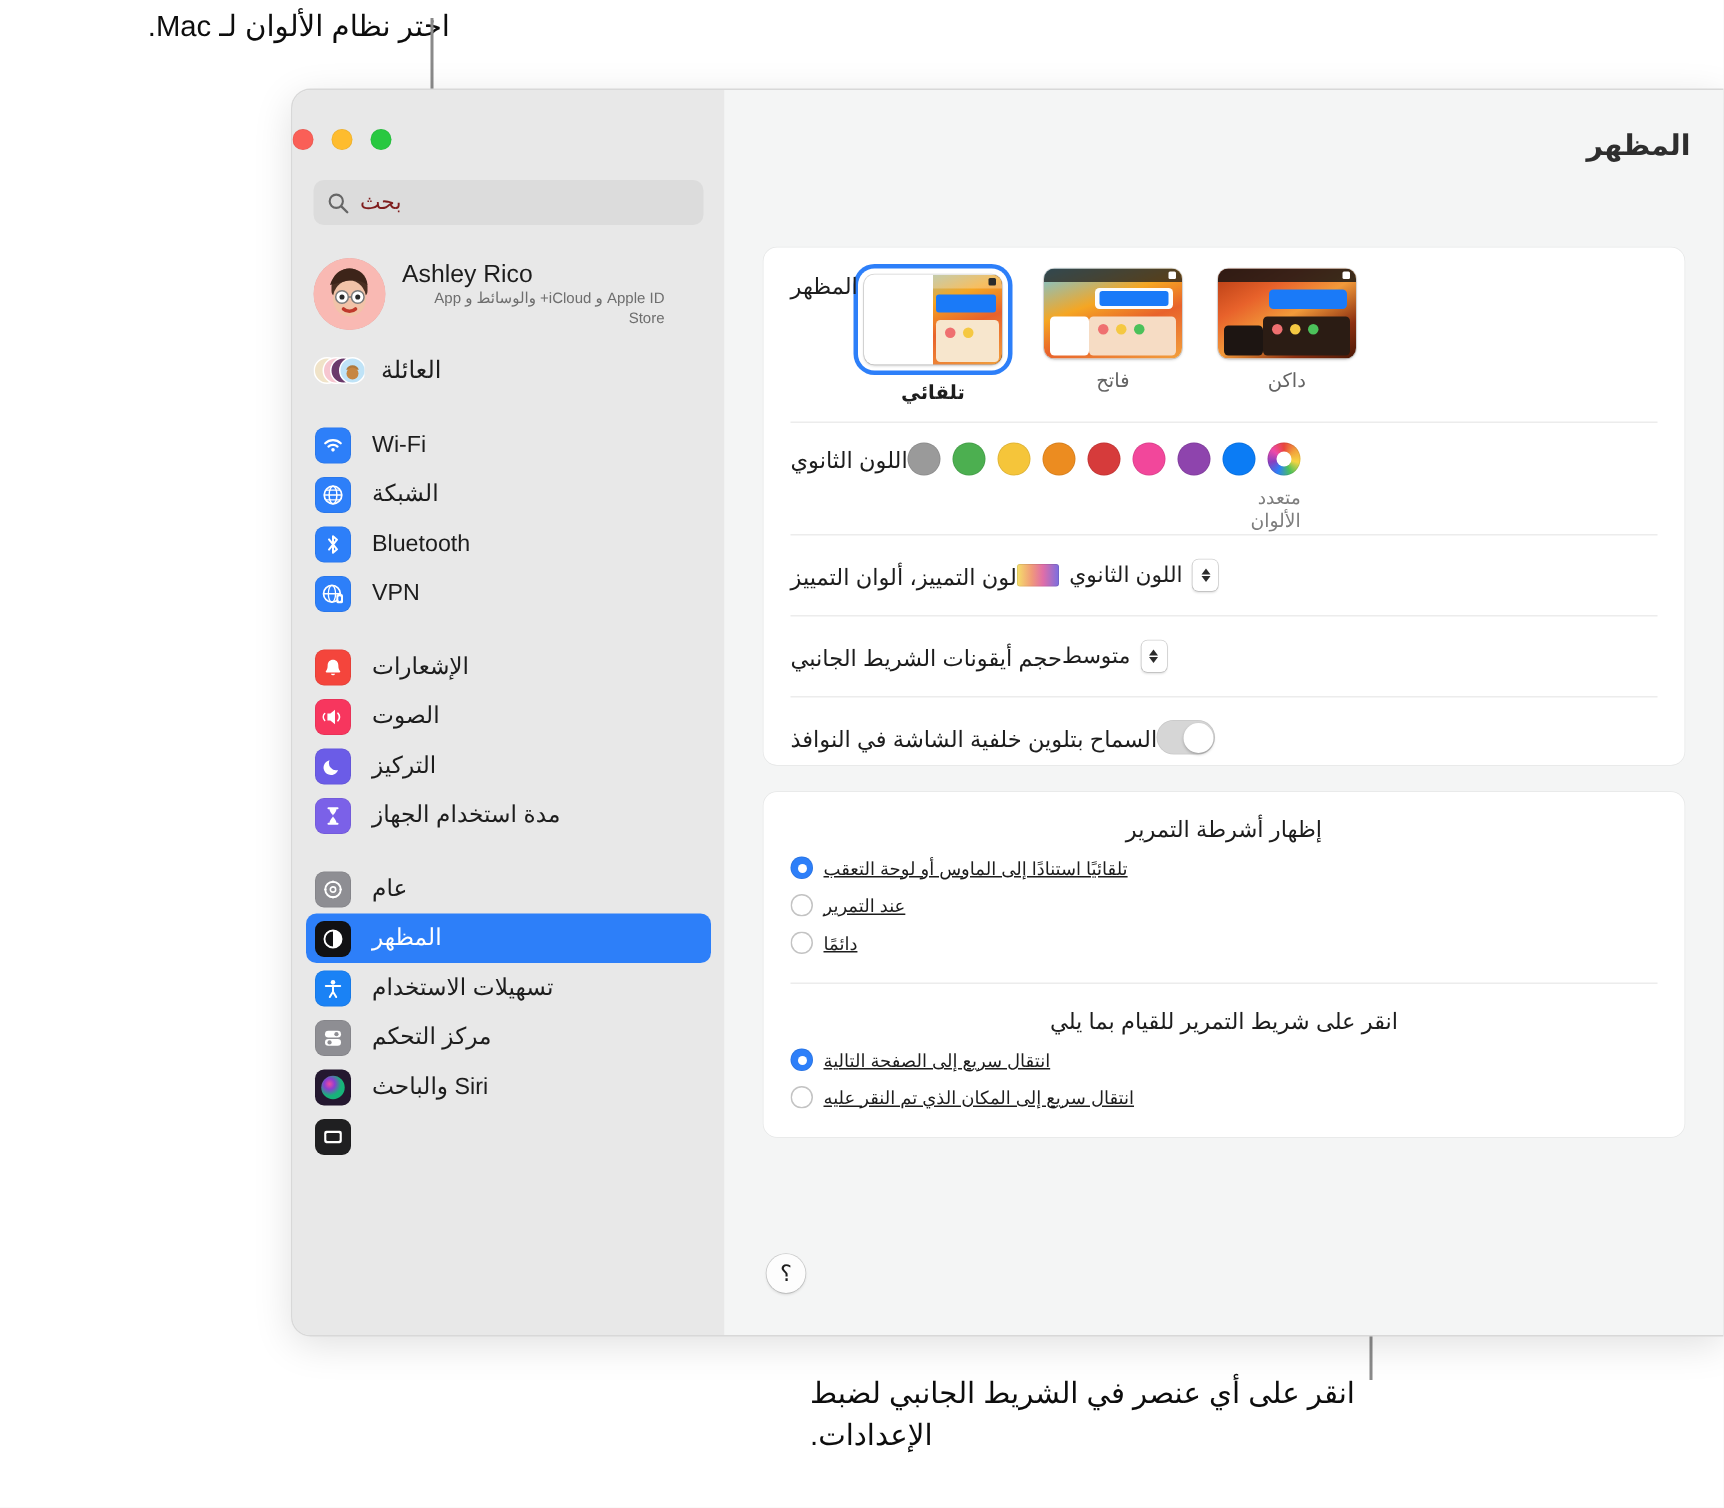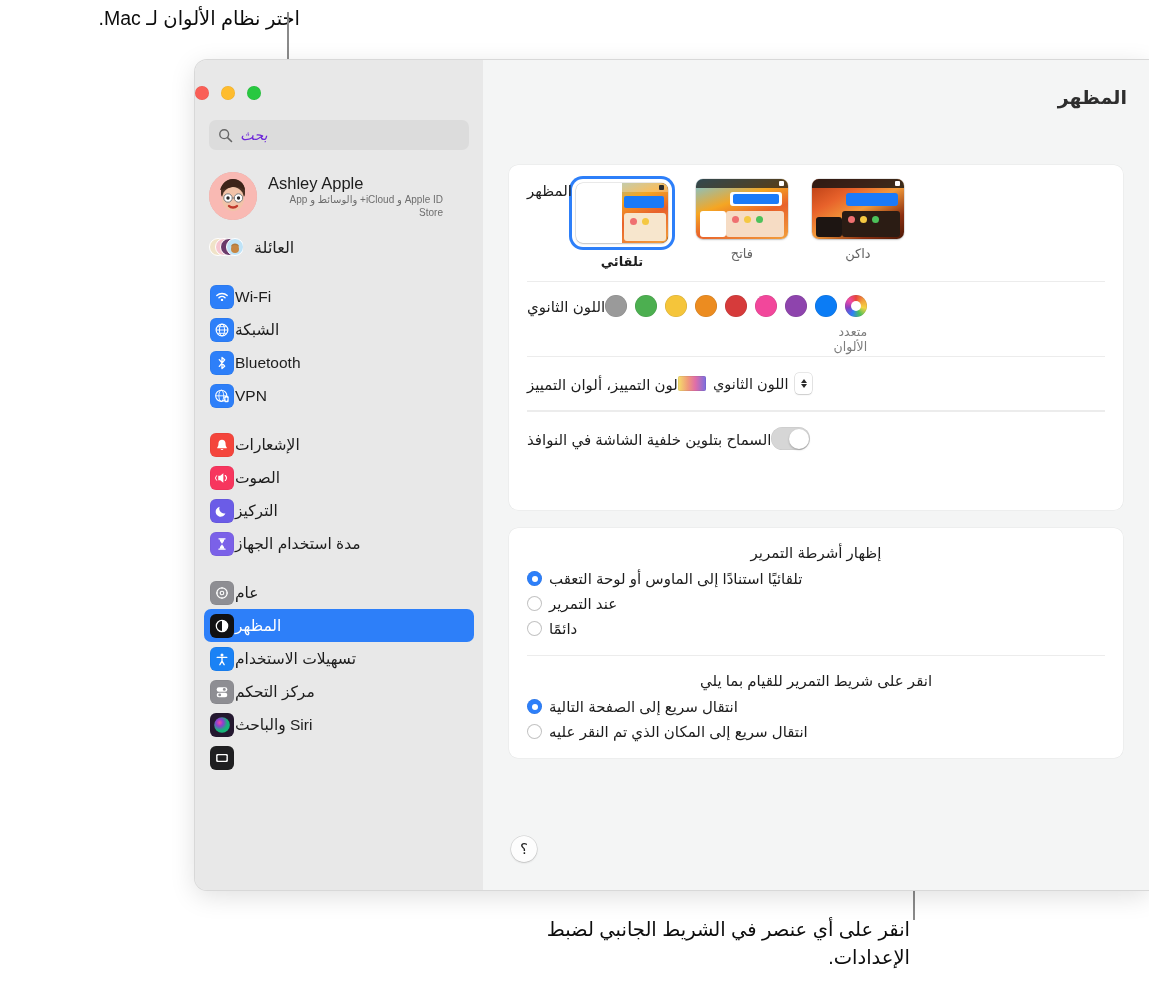--- a/index.html
+++ b/index.html
@@ -15,21 +15,21 @@
   
   .callout-text{
     position:absolute;
     font-size:19.5px;
     color:#0d0d0d;
     line-height:1.45;
     direction:rtl;
     white-space:pre-line;
   }
   #callout-top{ left:0px; top:4px; width:300px; text-align:right; }
-  #callout-bottom{ left:540px; top:915px; width:370px; text-align:right; }
+  #callout-bottom{ left:540px; top:915px; width:370px; text-align:left; }
   .callout-line{position:absolute;background:#8a8a8a;}
   #callout-line-top{ left:287px; top:12px; width:2px; height:170px; }
   #callout-line-bottom{ left:913px; top:692px; width:2px; height:228px; }
 
   
   .window{
     position:absolute;
     left:195px;top:60px;
     width:954px;height:830px;
     background:#f4f5f5;
@@ -64,21 +64,21 @@
   .searchbox{
     margin:20px 14px 0 14px;
     height:30px;
     background:#dcdcdc;
     border-radius:7px;
     display:flex;flex-direction:row-reverse;align-items:center;
     gap:7px;padding:0 9px;
     box-sizing:border-box;
   }
   .search-ico{width:15px;height:15px;flex:0 0 15px;opacity:.72;}
-  .search-ph{font-size:14.5px;color:#6d28d9;font-style:italic;}
+  .search-ph{font-size:14.5px;color:#7f1d1d;}
 
   .account{
     display:flex;flex-direction:row-reverse;align-items:center;
     gap:11px;margin:18px 16px 0 12px;
     padding:4px 2px;border-radius:7px;
   }
   .avatar{
     width:48px;height:48px;border-radius:50%;
     background:#f7b5b0;flex:0 0 48px;position:relative;overflow:hidden;
     box-shadow:inset 0 0 0 .5px rgba(0,0,0,.08);
@@ -89,21 +89,21 @@
 
   .family{
     display:flex;flex-direction:row-reverse;align-items:center;gap:11px;
     margin:6px 16px 0 12px;padding:3px 2px;border-radius:7px;
   }
   .family-av{width:34px;height:28px;position:relative;flex:0 0 34px;}
   .family-label{font-size:16px;color:#1d1d1d;}
 
   .group{margin-top:16px;}
   .row{
-    display:flex;flex-direction:row-reverse;align-items:center;gap:1px;
+    display:flex;flex-direction:row-reverse;align-items:center;gap:14px;
     height:33px;margin:0 9px;padding:0 6px;border-radius:7px;
     box-sizing:border-box;
   }
   .row.selected{background:#2d7ff9;}
   .row.selected .row-label{color:#fff;}
   .row-label{font-size:15.5px;color:#1d1d1d;white-space:nowrap;}
   .ico{
     width:24px;height:24px;border-radius:6px;flex:0 0 24px;
     display:flex;align-items:center;justify-content:center;
     color:#fff;font-size:14px;
@@ -221,21 +221,21 @@
   }
   .radio-mark{
     width:15px;height:15px;border-radius:50%;background:#fff;flex:0 0 15px;
     box-shadow:inset 0 0 0 1px #c3c3c3;position:relative;
   }
   .radio-mark.on{background:#2d7ff9;box-shadow:inset 0 0 0 .5px rgba(0,0,0,.1);}
   .radio-mark.on::after{
     content:"";position:absolute;top:4.5px;right:4.5px;width:6px;height:6px;
     border-radius:50%;background:#fff;
   }
-  .radio-label{font-size:15px;color:#1d1d1d;}
+  .radio-label{font-size:12px;color:#1d1d1d;text-decoration:underline;}
   .divider{height:1px;background:#ececec;margin:0 18px;}
 
   
   .help-btn{
     position:absolute;left:28px;bottom:28px;
     width:26px;height:26px;border-radius:50%;
     background:#fdfdfd;
     box-shadow:0 0 0 .5px rgba(0,0,0,.16),0 1px 2px rgba(0,0,0,.14);
     display:flex;align-items:center;justify-content:center;
     font-size:15px;color:#1d1d1d;
@@ -281,21 +281,21 @@
             <path d="M11 18c2-7 8-11 13-11s11 4 12 11c-4-3-9-4-13-3-4 1-8 2-12 3z" fill="#3d2419"></path>
             <circle cx="19" cy="26" r="4.2" fill="#fff" stroke="#7a7a7a" stroke-width="1"></circle>
             <circle cx="29.5" cy="26" r="4.2" fill="#fff" stroke="#7a7a7a" stroke-width="1"></circle>
             <circle cx="19" cy="26" r="1.7" fill="#2a2a2a"></circle>
             <circle cx="29.5" cy="26" r="1.7" fill="#2a2a2a"></circle>
             <path d="M23.2 26h2.3" stroke="#7a7a7a" stroke-width="1"></path>
             <path d="M20 34c2 2 6 2 8 0" stroke="#c0392b" stroke-width="2.4" fill="none" stroke-linecap="round"></path>
           </svg>
         </div>
         <div class="acct-text">
-          <div class="acct-name">Ashley Apple</div>
+          <div class="acct-name">Ashley Rico</div>
           <div class="acct-sub">Apple ID و iCloud+ والوسائط و App Store</div>
         </div>
       </div>
 
       <div class="family">
         <div class="family-av">
           <svg viewBox="0 0 34 28" width="34" height="28">
             <circle cx="9" cy="14" r="8.5" fill="#f0e3c8" stroke="#fff" stroke-width="1"></circle>
             <circle cx="15" cy="14" r="8.5" fill="#f6c6d0" stroke="#fff" stroke-width="1"></circle>
             <circle cx="20" cy="14" r="8.5" fill="#6b3a6b" stroke="#fff" stroke-width="1"></circle>
@@ -596,20 +596,32 @@
               <span class="stepper">
                 <i class="chev up"></i>
                   <i class="chev dn"></i>
               </span>
             </div>
           </div>
         </div>
 
         <div class="divider"></div>
 
+        <div class="crow popup-row">
+          <span class="clabel">حجم أيقونات الشريط الجانبي</span>
+          <div class="cbody">
+            <div class="popup">
+              <span class="popup-val">متوسط</span>
+              <span class="stepper">
+                <i class="chev up"></i>
+                  <i class="chev dn"></i>
+              </span>
+            </div>
+          </div>
+        </div>
 
         <div class="divider"></div>
 
         <div class="crow toggle-row">
           <span class="clabel">السماح بتلوين خلفية الشاشة في النوافذ</span>
           <div class="cbody">
             <div class="toggle">
               <div class="knob"></div>
             </div>
           </div>

